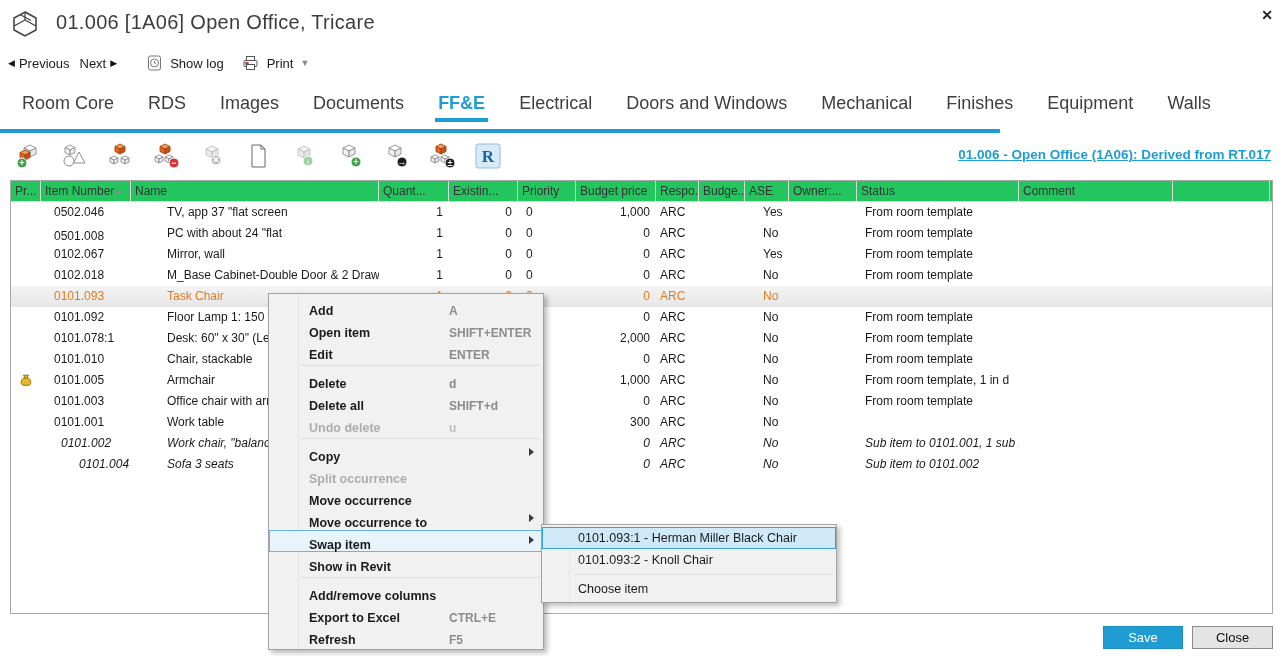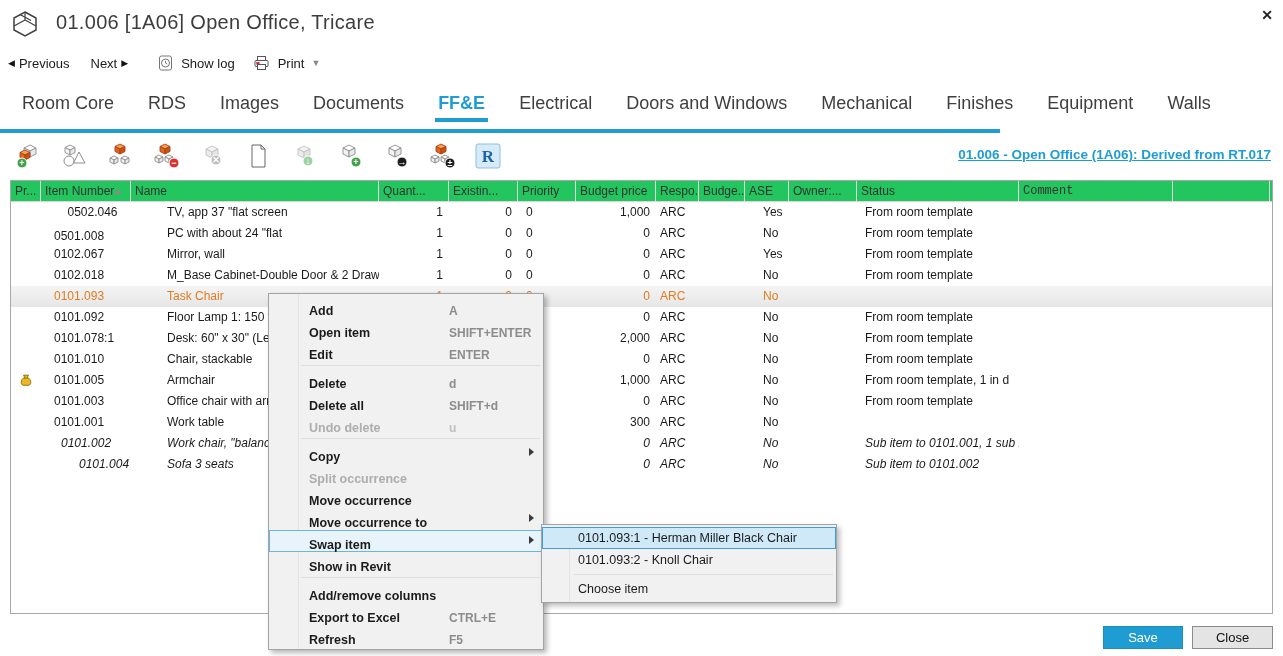--- a/index.html
+++ b/index.html
@@ -89,21 +89,21 @@
   </svg>
 </div>
 <div class="win-title">01.006 [1A06] Open Office, Tricare</div>
 <div class="win-close">✕</div>
 
 <div class="navrow">
   <span class="grp">
     <span class="arr">◀</span>
     <span class="lbl">Previous</span>
   </span>
-  <span class="grp" style="margin-left:13px;text-align:center;">
+  <span class="grp" style="margin-left:2px;text-align:center;">
     <span class="lbl">Next</span>
     <span class="arr">▶</span>
   </span>
   <span class="grp" style="margin-left:30px;">
     <svg width="15" height="16" viewBox="0 0 15 16">
       <rect x="1.5" y="1" width="12" height="14" rx="2" fill="#fff" stroke="#777"></rect>
       <circle cx="7.5" cy="8" r="4" fill="#fff" stroke="#777"></circle>
       <path d="M7.5 5.8 V8 L9.2 9" stroke="#777" fill="none"></path>
     </svg>
     <span class="lbl">Show log</span>
@@ -258,27 +258,27 @@
       <div class="th" style="width: 248px;">Name</div>
       <div class="th" style="width: 70px;">Quant...</div>
       <div class="th" style="width: 69px;">Existin...</div>
       <div class="th" style="width: 58px;">Priority</div>
       <div class="th" style="width: 80px;">Budget price</div>
       <div class="th" style="width: 43px;">Respo...</div>
       <div class="th" style="width: 46px;">Budge...</div>
       <div class="th" style="width: 44px;">ASE</div>
       <div class="th" style="width: 68px;">Owner:...</div>
       <div class="th" style="width: 162px;">Status</div>
-      <div class="th" style="width: 154px; font-family: Liberation Mono, monospace;">Comment</div>
+      <div class="th" style="width: 154px;">Comment</div>
       <div class="th" style="width: 97px;"></div>
     </div>
   <div id="tbody">
       <div class="tr">
         <div class="td pr" style="width: 30px;"></div>
-        <div class="td" style="width: 90px; padding-left: 13px; text-align: center;">0502.046</div>
+        <div class="td" style="width: 90px; padding-left: 13px;">0502.046</div>
         <div class="td name" style="width: 248px;">TV, app 37 "flat screen</div>
         <div class="td r" style="width: 70px;">1</div>
         <div class="td r" style="width: 69px;">0</div>
         <div class="td prio" style="width: 58px;">0</div>
         <div class="td r" style="width: 80px;">1,000</div>
         <div class="td" style="width: 43px;">ARC</div>
         <div class="td" style="width: 46px;"></div>
         <div class="td ase" style="width: 44px;">Yes</div>
         <div class="td" style="width: 68px;"></div>
         <div class="td status" style="width: 162px;">From room template</div>

